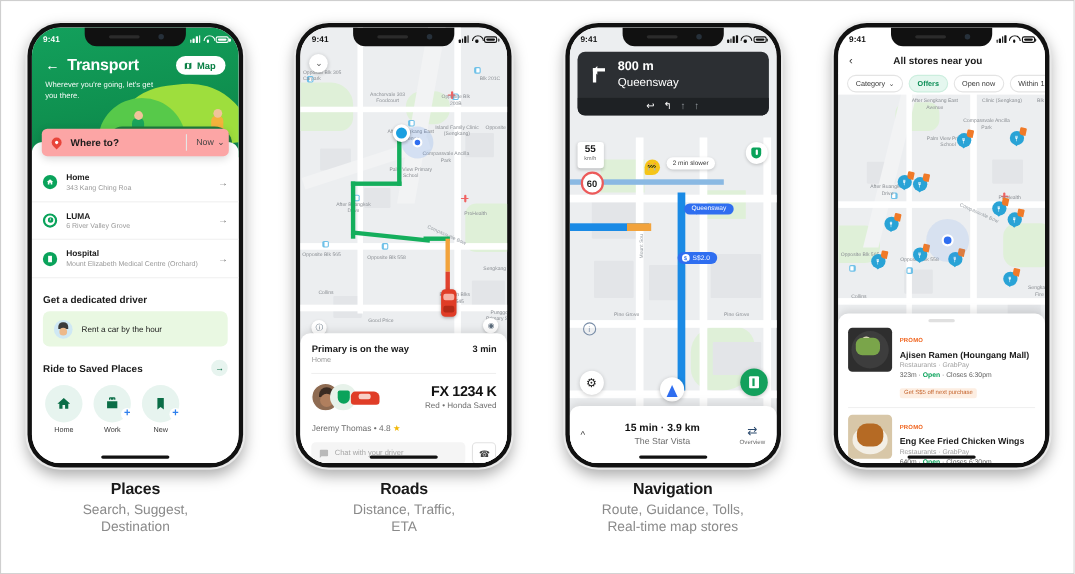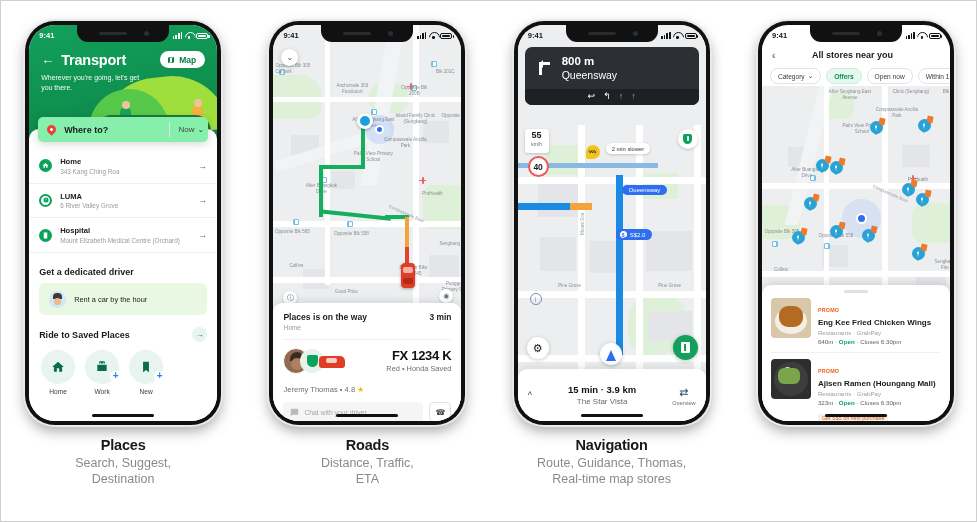--- a/index.html
+++ b/index.html
@@ -100,21 +100,21 @@
     margin-left:auto;background:#fff;color:#0a8045;border-radius:20px;
     padding:3.5px 9px 3.5px 7px;display:flex;align-items:center;gap:4px;
     font-size:8.5px;font-weight:bold;
   }
   .p1-sub{font-size:7px;line-height:1.4;margin-top:5px;max-width:104px;opacity:.95;}
   .p1-sheet{
     position:absolute;left:0;right:0;top:104px;bottom:0;background:#fff;z-index:8;
     border-radius:10px 10px 0 0;
   }
   .p1-search{
-    position:absolute;left:9px;right:9px;top:-12px;height:25px;background:#86efac;
+    position:absolute;left:9px;right:9px;top:-12px;height:25px;background:#fca5a5;
     border-radius:5px;box-shadow:0 2px 8px rgba(0,0,0,.16);
     display:flex;align-items:center;padding:0 4px 0 9px;
   }
   .pin{width:9px;height:9px;border-radius:50% 50% 50% 0;transform:rotate(-45deg);background:#e8443a;position:relative;}
   .pin:after{content:"";position:absolute;left:2.7px;top:2.7px;width:3.6px;height:3.6px;border-radius:50%;background:#fff;}
   .p1-search .lbl{margin-left:8px;font-size:9px;font-weight:bold;color:#1b1b1b;}
   .p1-now{margin-left:auto;display:flex;align-items:center;gap:3px;font-size:8px;color:#444;
     border-left:1px solid #e6e6e6;padding-left:8px;height:15px;}
   .p1-list{position:absolute;left:0;right:0;top:20px;}
   .p1-item{display:flex;align-items:center;padding:8px 10px;border-bottom:1px solid #f0f0f0;gap:8px;}
@@ -533,21 +533,21 @@
                   <i></i>
                   <i></i>
                 </span>
             <span class="wifi"></span>
             <span class="batt"></span>
           </span>
         </div>
 
         <div class="p2-sheet">
           <div class="p2-r1">
-            <b>Places is on the way</b>
+            <b>Primary is on the way</b>
             <span class="t">3 min</span>
           </div>
           <div class="p2-home">Home</div>
           <div class="p2-div"></div>
           <div class="p2-r2">
             <span class="p2-avatars">
               <span class="a1"></span>
                   <span class="a2">
                     <span class="sh"></span>
                   </span>
@@ -608,21 +608,21 @@
 
           <div class="navline" style="left:0;top:178px;width:72px;height:7px"></div>
           <div class="navline amber" style="left:52px;top:178px;width:22px;height:7px"></div>
           <div class="navline" style="left:98px;top:150px;width:7px;height:180px"></div>
           <div class="navline" style="left:0;top:138px;width:140px;height:5px;background:#8ab9e3"></div>
 
           <div class="p3-speed">
             <b>55</b>
             <span>km/h</span>
           </div>
-          <div class="p3-limit">40</div>
+          <div class="p3-limit">60</div>
           <div class="p3-shield">
                 <span class="shield"></span>
               </div>
           <div class="p3-hazard">🚧</div>
           <div class="p3-slow">2 min slower</div>
           <div class="p3-qw">Queensway</div>
           <div class="p3-toll">
             <span class="c">$</span>
             <span>S$2.0</span>
           </div>
@@ -682,21 +682,21 @@
             <span class="g">⇄</span>
             <span>Overview</span>
           </span>
         </div>
         <div class="homebar"></div>
       </div>
     </div>
     <div class="cap">
       <h3>Navigation</h3>
       <p>
-        <span>Route, Guidance, Thomas,</span><br>
+        <span>Route, Guidance, Tolls,</span><br>
         <span>Real-time map stores</span>
       </p>
     </div>
   </div>
 
   <div class="col">
     <div class="phone">
       <div class="screen">
         <div class="p4-map map">
           <div class="park" style="left:52px;top:8px;width:40px;height:26px;border-radius:10px"></div>
@@ -866,51 +866,51 @@
                 <span>Open now</span>
               </span>
           <span class="chip">
                 <span>Within 1 km</span>
               </span>
         </div>
 
         <div class="p4-cards">
           <div class="p4-grab"></div>
           <div class="p4-card">
+            <span class="p4-thumb thumb-ramen">
+                  <i></i>
+                </span>
+            <span class="p4-ct">
+              <span class="promo">PROMO</span>
+              <div class="p4-nm">Ajisen Ramen (Houngang Mall)</div>
+              <div class="p4-meta">Restaurants · GrabPay</div>
+              <div class="p4-meta2">
+                <span>323m</span> ·
+                <span class="op">Open</span> ·
+                <span>Closes 6:30pm</span>
+              </div>
+              <span class="p4-badge">Get S$5 off next purchase</span>
+            </span>
+          </div>
+          <div class="p4-card">
             <span class="p4-thumb thumb-wings">
                   <i></i>
                 </span>
             <span class="p4-ct">
               <span class="promo">PROMO</span>
               <div class="p4-nm">Eng Kee Fried Chicken Wings</div>
               <div class="p4-meta">Restaurants · GrabPay</div>
               <div class="p4-meta2">
                 <span>640m</span> ·
                 <span class="op">Open</span> ·
                 <span>Closes 6:30pm</span>
               </div>
               
             </span>
           </div>
-          <div class="p4-card">
-            <span class="p4-thumb thumb-ramen">
-                  <i></i>
-                </span>
-            <span class="p4-ct">
-              <span class="promo">PROMO</span>
-              <div class="p4-nm">Ajisen Ramen (Houngang Mall)</div>
-              <div class="p4-meta">Restaurants · GrabPay</div>
-              <div class="p4-meta2">
-                <span>323m</span> ·
-                <span class="op">Open</span> ·
-                <span>Closes 6:30pm</span>
-              </div>
-              <span class="p4-badge">Get S$5 off next purchase</span>
-            </span>
-          </div>
         </div>
         <div class="homebar"></div>
       </div>
     </div>
   </div>
 
 </div>
 </div>
 
 </body></html>

